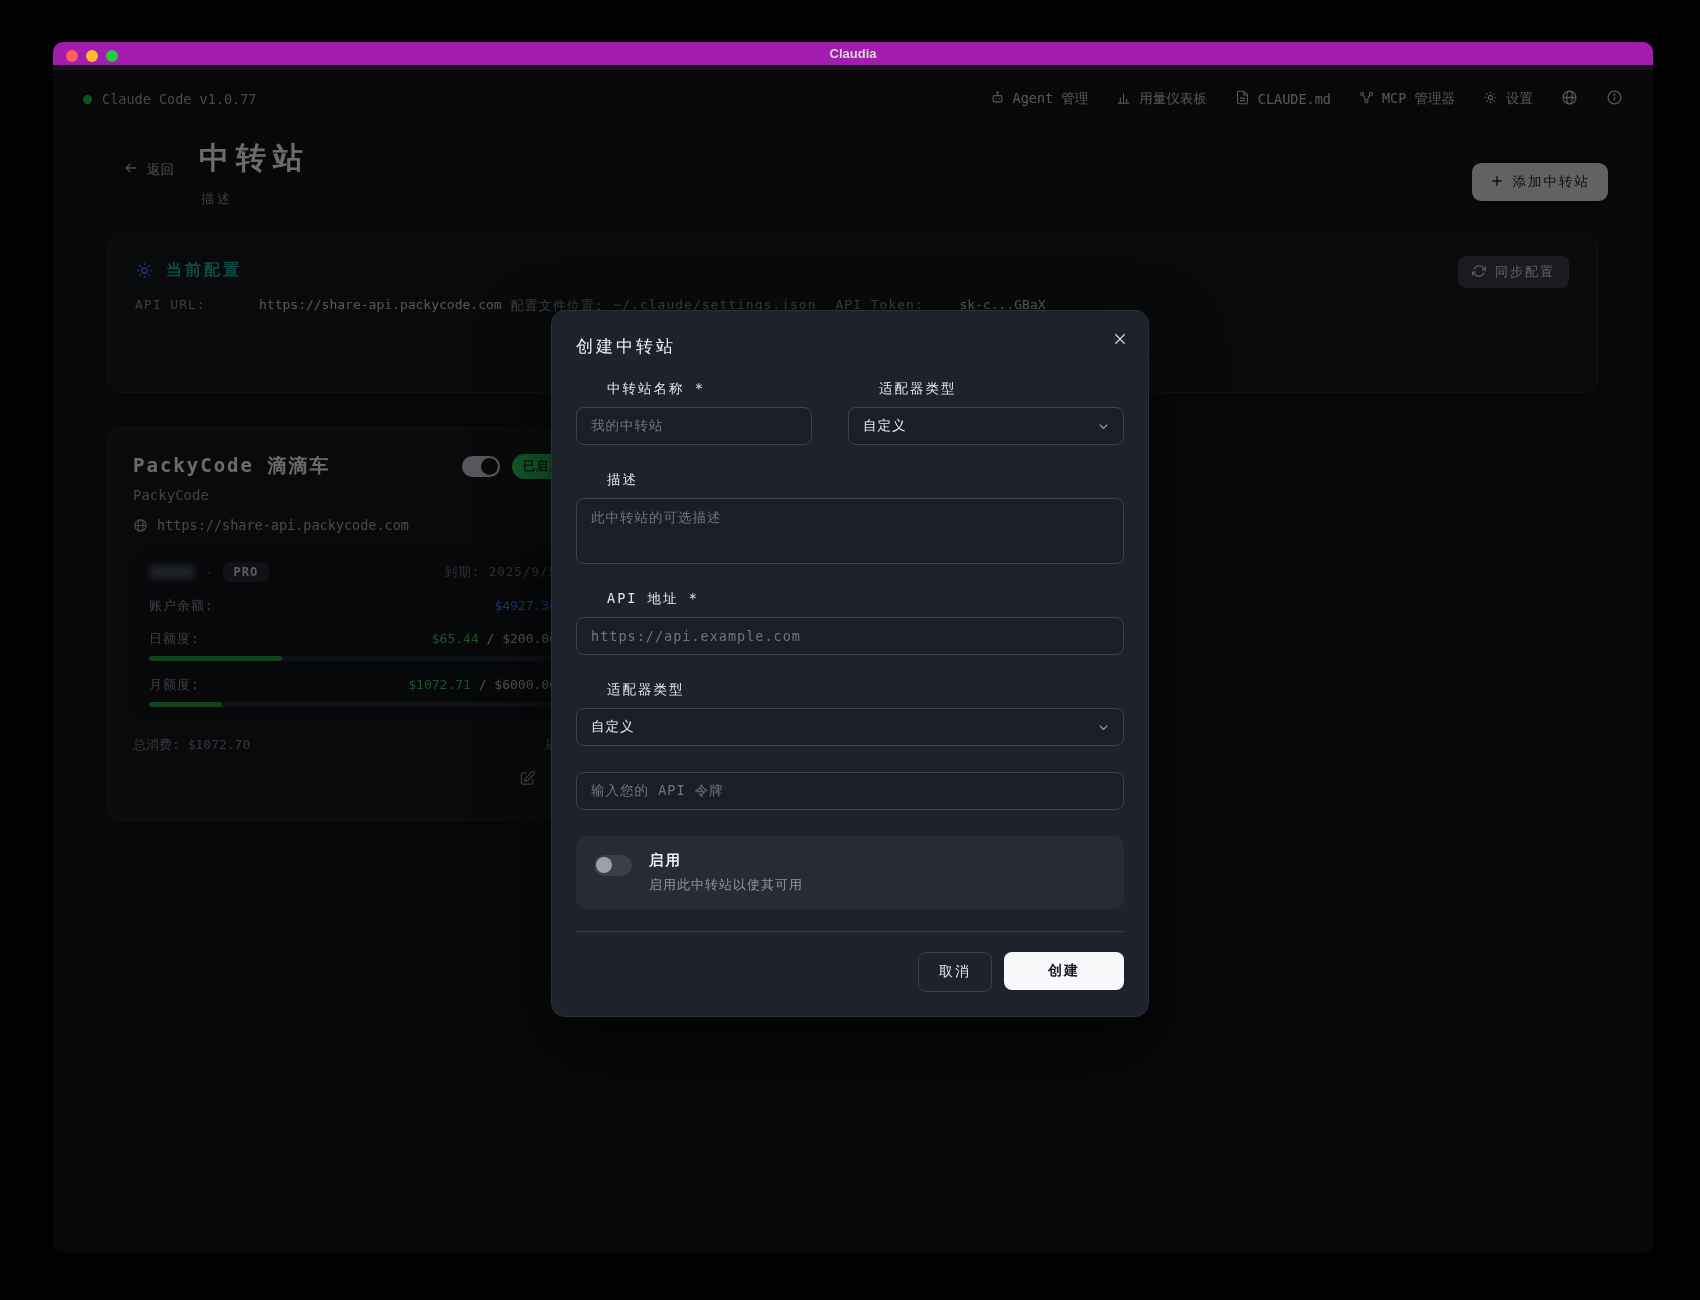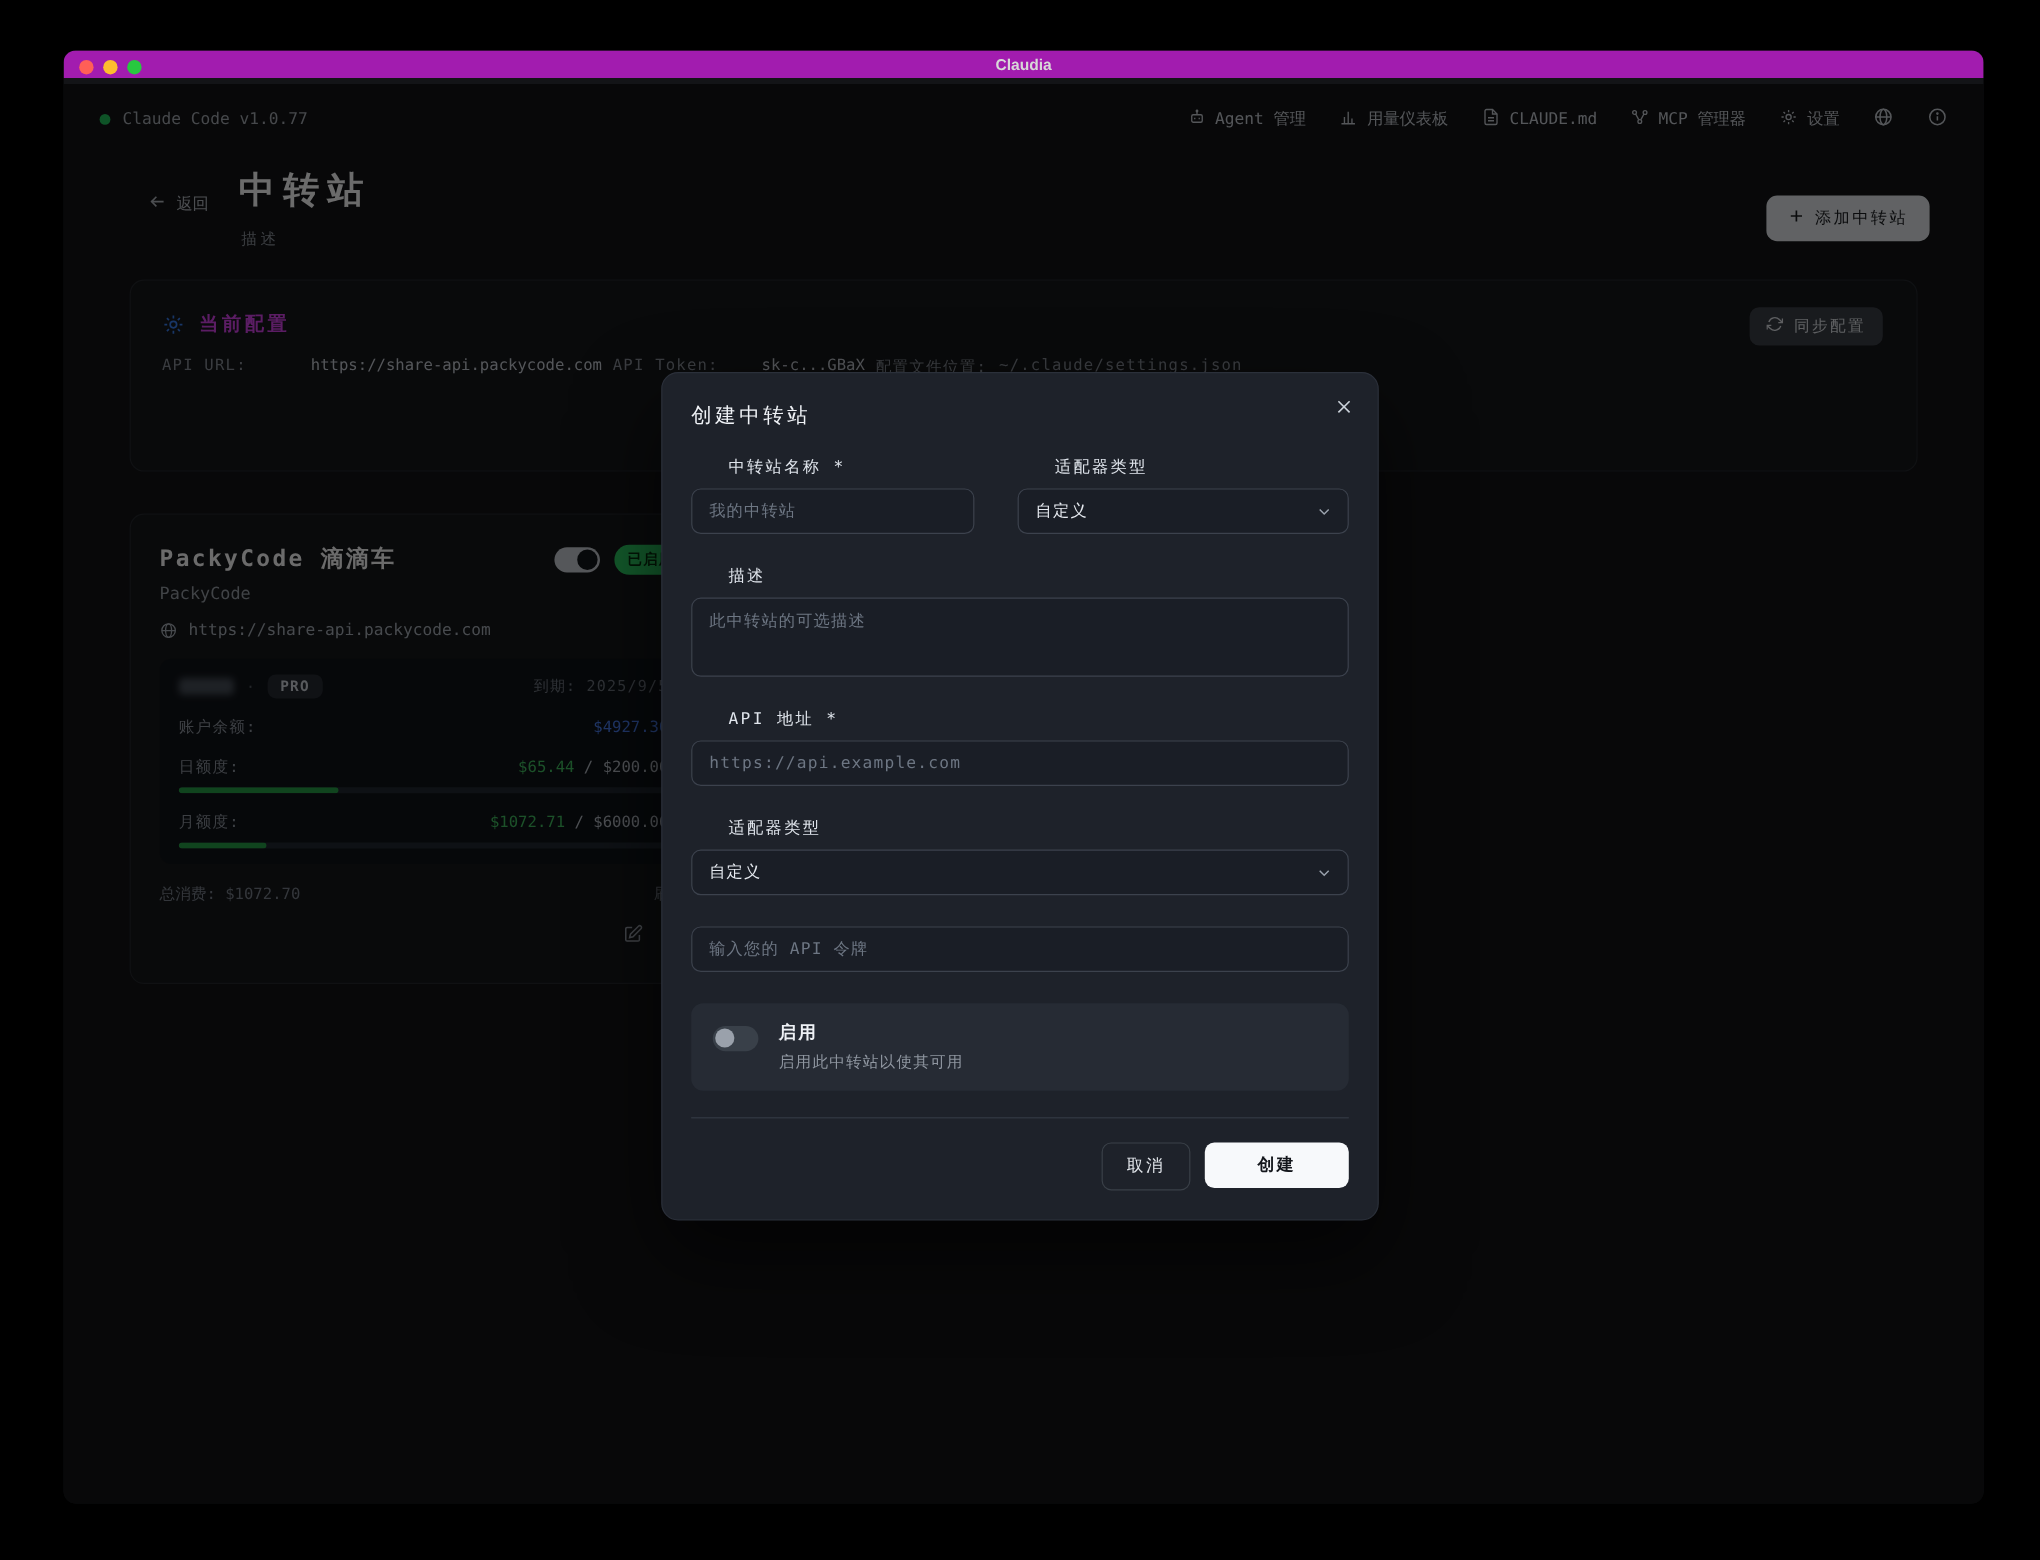--- a/index.html
+++ b/index.html
@@ -27,21 +27,21 @@
             color:#b6bac1;font-size:13.5px;}
   .page-title{position:absolute;left:146px;top:96px;font-size:30px;font-weight:bold;color:#ffffff;
               letter-spacing:7px;}
   .page-subtitle{position:absolute;left:148px;top:148px;font-size:13px;color:#8d939b;letter-spacing:3px;}
   .add-btn{position:absolute;right:45px;top:121px;height:38px;display:flex;align-items:center;gap:9px;
            padding:0 18px;background:#e7eaee;color:#1c1e22;border-radius:9px;font-size:13.5px;
            letter-spacing:2px;}
   
   .card{position:absolute;background:#16181b;border:1px solid #26292e;border-radius:12px;box-sizing:border-box;}
   .config-card{left:55px;top:191px;width:1490px;height:160px;padding:26px 26px 20px;}
-  .cfg-head{display:flex;align-items:center;gap:12px;color:#d946ef;font-size:16px;font-weight:bold;
+  .cfg-head{display:flex;align-items:center;gap:12px;color:#14b8a6;font-size:16px;font-weight:bold;
             letter-spacing:3px;}
   .cfg-rows{margin-top:16px;display:flex;flex-direction:row;gap:9px;font-size:13px;}
   .cfg-row{display:flex;}
   .cfg-label{color:#8a9099;width:124px;flex:none;letter-spacing:1px;}
   .cfg-value{color:#c9ced6;}
   .cfg-inline .cfg-label{width:auto;margin-right:10px;}
   .sync-btn{position:absolute;right:28px;top:22px;height:32px;display:flex;align-items:center;gap:9px;
             padding:0 14px;background:#3d4148;color:#dfe3e8;border-radius:8px;font-size:13px;letter-spacing:2px;}
   
   .station-card{left:55px;top:386px;width:490px;height:392px;padding:24px;}
@@ -216,27 +216,27 @@
               <polyline points="1 20 1 14 7 14"></polyline>
               <path d="M3.5 9a9 9 0 0 1 14.9-3.4L23 10M1 14l4.6 4.4A9 9 0 0 0 20.5 15"></path>
             </svg></span>
         <span>同步配置</span>
       </div>
       <div class="cfg-rows">
         <div class="cfg-row">
           <span class="cfg-label">API URL:</span>
           <span class="cfg-value">https://share-api.packycode.com</span>
         </div>
+        <div class="cfg-row cfg-inline">
+          <span class="cfg-label">配置文件位置:</span>
+          <span class="cfg-label">~/.claude/settings.json</span>
+        </div>
         <div class="cfg-row">
           <span class="cfg-label">API Token:</span>
           <span class="cfg-value">sk-c...GBaX</span>
-        </div>
-        <div class="cfg-row cfg-inline">
-          <span class="cfg-label">配置文件位置:</span>
-          <span class="cfg-label">~/.claude/settings.json</span>
         </div>
       </div>
     </div>
 
     <div class="card station-card">
       <div class="st-titlerow">
         <div class="st-title">PackyCode 滴滴车</div>
         <div class="toggle on">
             <div class="knob"></div>
           </div>

